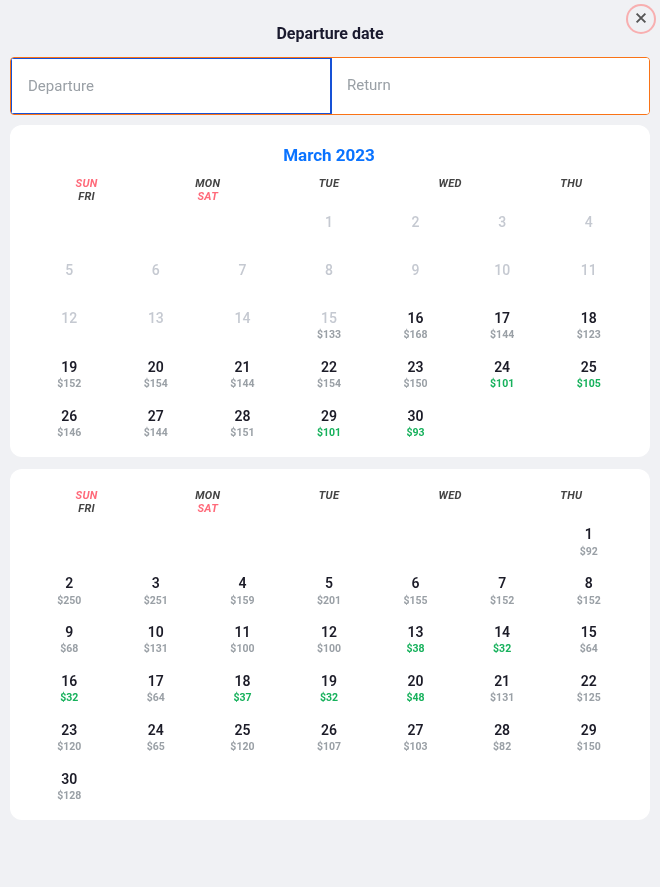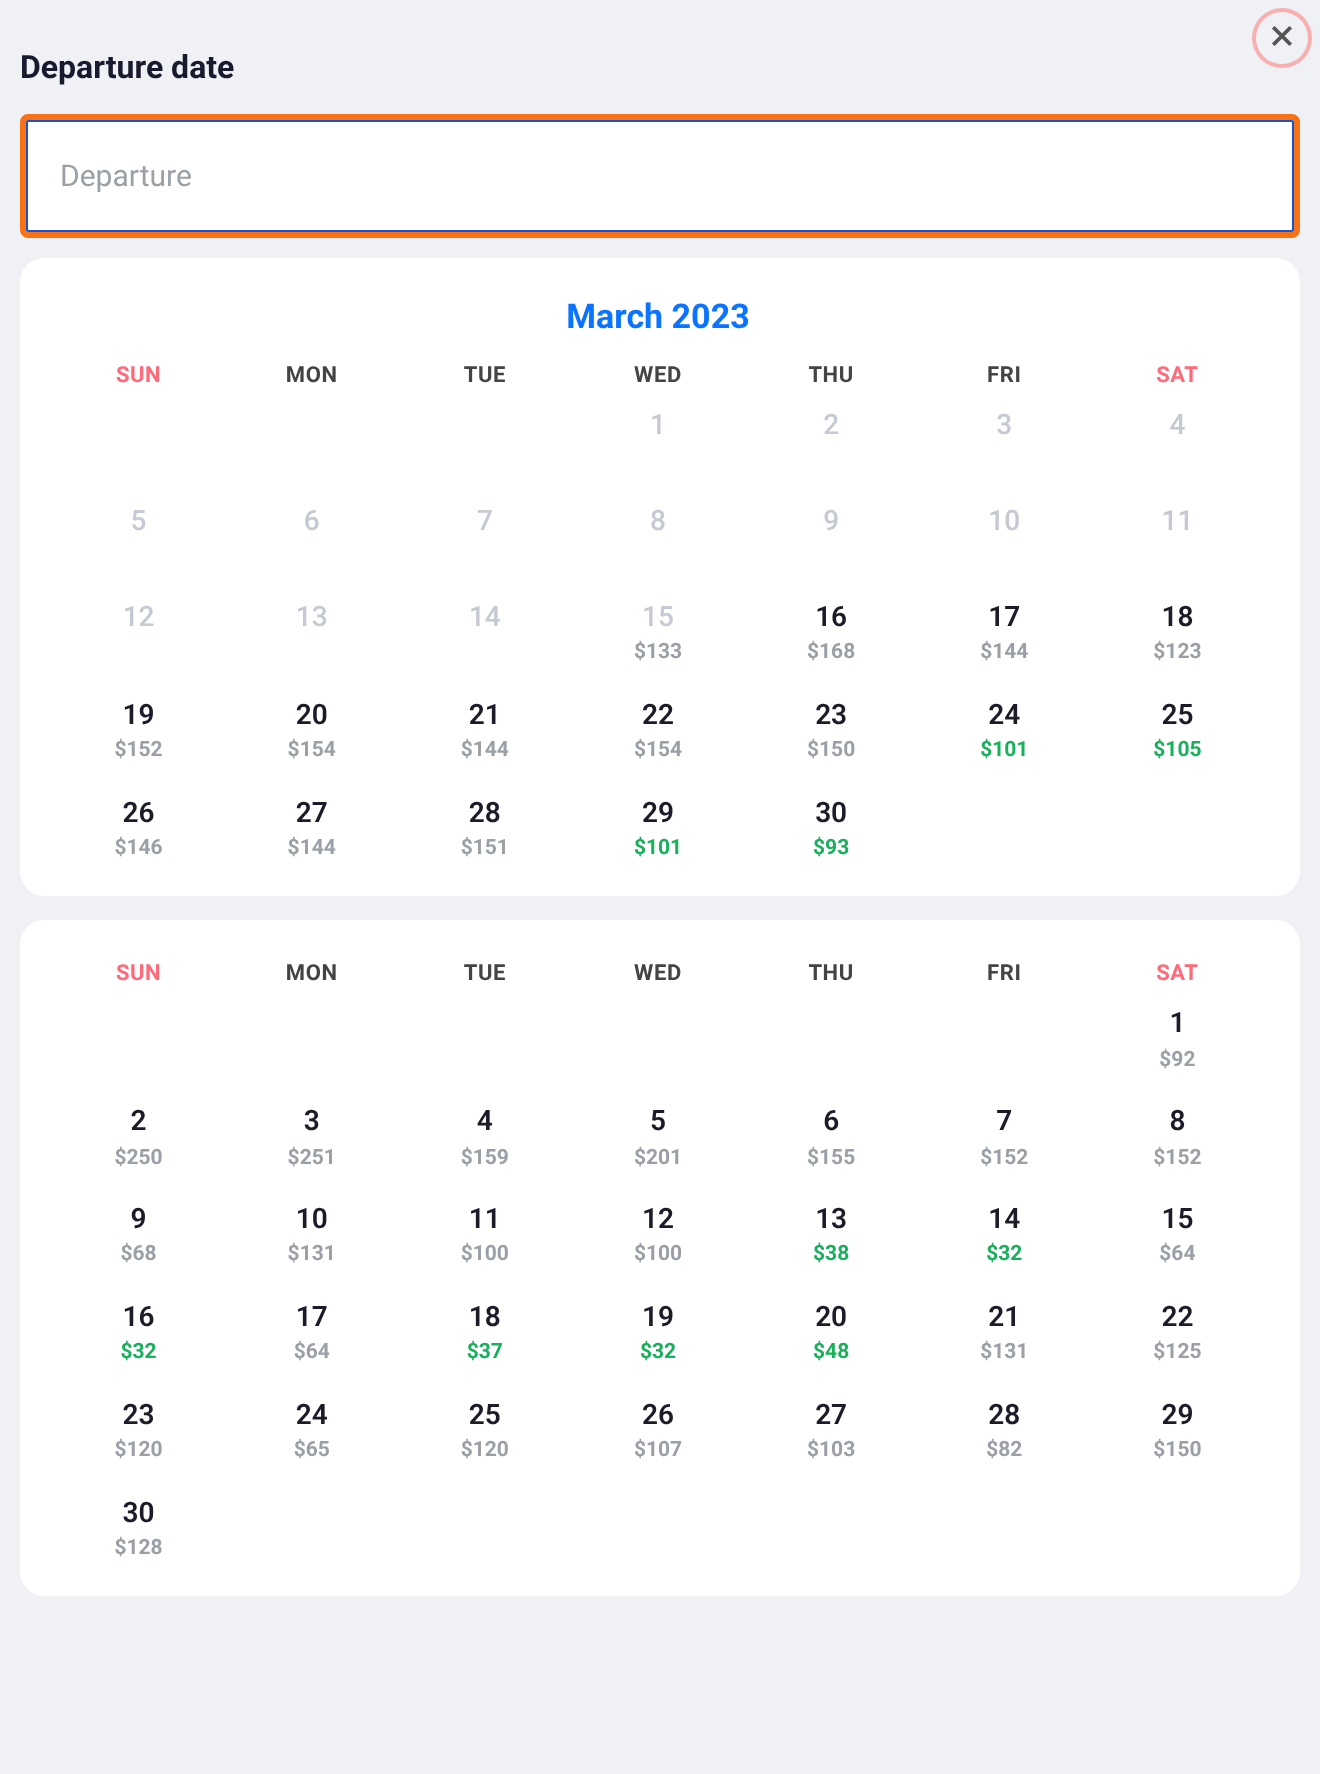--- a/index.html
+++ b/index.html
@@ -8,20 +8,21 @@
     background: #f0f1f4;
     width: 660px;
     height: 887px;
     overflow: hidden;
   }
   .container {
     padding: 10px 10px;
   }
   .header {
     position: relative;
+    text-align: center;
     padding: 14px 0 14px 0;
   }
   .header-title {
     font-size: 16px;
     font-weight: 700;
     color: #1a1a2e;
   }
   .close-btn {
     position: absolute;
     top: -6px;
@@ -34,21 +35,21 @@
     display: flex;
     align-items: center;
     justify-content: center;
     cursor: pointer;
     color: #555;
   }
   .close-btn svg { width: 14px; height: 14px; stroke: #555; stroke-width: 2.2; }
   .tabs {
     display: flex;
     background: #fff;
-    border: 3px solid #f97316;
+    border: 1px solid #f97316;
     border-radius: 4px;
     overflow: hidden;
     margin-bottom: 10px;
     justify-content: flex-end;
   }
   .tab {
     flex: 1;
     padding: 18px 16px;
     font-size: 15px;
     color: #9aa0a6;
@@ -70,22 +71,23 @@
   }
   .month-title {
     text-align: center;
     font-size: 17px;
     font-weight: 700;
     color: #0a73ff;
     margin-bottom: 12px;
   }
   .weekdays {
     display: grid;
-    grid-template-columns: repeat(7, 1fr);
+    grid-template-columns: repeat(5, 1fr);
     margin-bottom: 8px;
+    font-style: italic;
   }
   .weekday {
     text-align: center;
     font-size: 11px;
     font-weight: 700;
     color: #444;
     letter-spacing: 0.3px;
   }
   .weekday.weekend { color: #ff6a7a; }
   .days-grid {
@@ -126,20 +128,21 @@
       <span>
         <svg viewBox="0 0 16 16" fill="none">
             <path d="M3 3 L13 13 M13 3 L3 13"></path>
           </svg>
       </span>
     </div>
   </div>
 
   <div class="tabs">
     <div class="tab active">Departure</div>
+    <div class="tab">Return</div>
   </div>
 
   <div id="months-root">
       <div class="month-card">
         <div class="month-title">March 2023</div>
         <div class="weekdays">
           <div class="weekday weekend">SUN</div>
           <div class="weekday">MON</div>
           <div class="weekday">TUE</div>
           <div class="weekday">WED</div>

